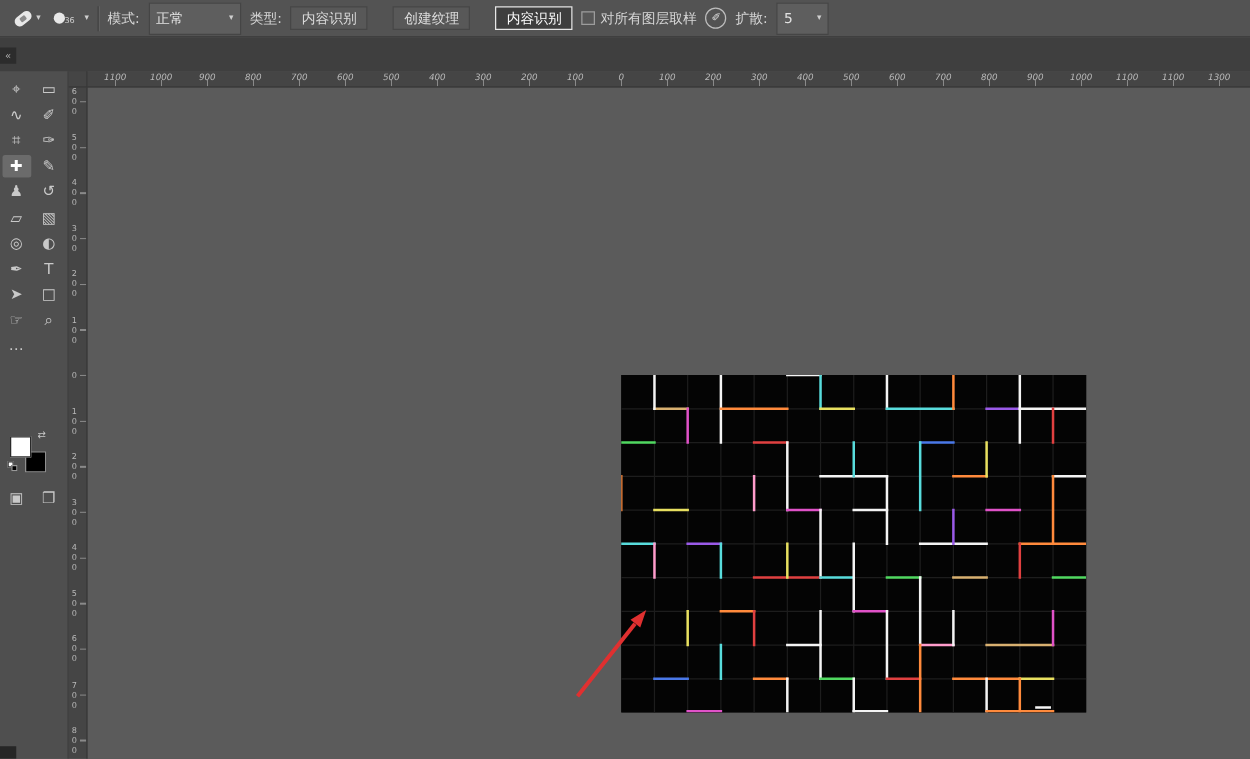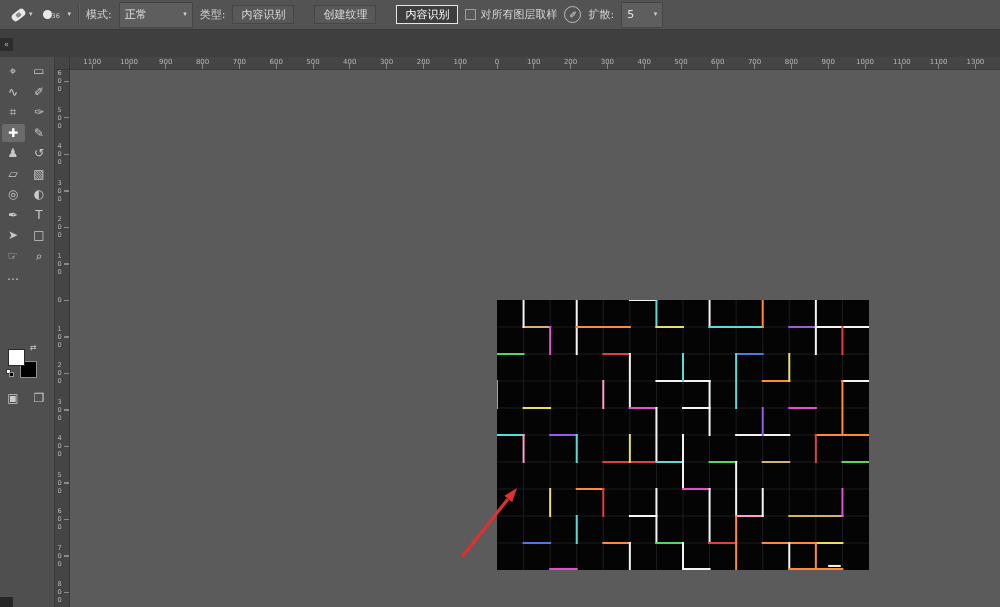--- a/index.html
+++ b/index.html
@@ -61,21 +61,21 @@
     grid-template-columns:26px 26px; justify-items:center; color:#c9c9c9; font-size:11px; }
   .corner-block { position:absolute; left:0; bottom:0; width:13px; height:10px; background:#262626; }
 
   
   .ruler-corner { position:absolute; left:55px; top:57px; width:15px; height:13px; background:#454545;
     border-right:1px solid #383838; border-bottom:1px solid #383838; z-index:3; }
   .ruler-h { position:absolute; left:55px; top:57px; width:945px; height:13px; background:#454545;
     border-bottom:1px solid #383838; overflow:hidden; z-index:2; }
   .ruler-h .ticks { position:absolute; left:0; bottom:0; width:100%; height:5px;
     background:repeating-linear-gradient(to right,#8a8a8a 0 1px,transparent 1px 36.8px); }
-  .rlabel-h { position:absolute; top:1px; transform:translateX(-50%); font-size:7px; color:#b8b8b8; white-space:nowrap; }
+  .rlabel-h { position:absolute; top:1px; transform:translateX(-50%); font-size:7px; color:#b8b8b8; white-space:nowrap;font-style:italic; }
   .ruler-v { position:absolute; left:55px; top:70px; width:15px; height:537px; background:#454545;
     border-right:1px solid #383838; overflow:hidden; z-index:2; }
   .ruler-v .ticks { position:absolute; top:0; right:0; width:5px; height:100%;
     background:repeating-linear-gradient(to bottom,#8a8a8a 0 1px,transparent 1px 36.5px);
     background-position:0 11px; }
   .rlabel-v { position:absolute; left:1px; transform:translateY(-50%); font-size:6.5px; color:#b8b8b8;
     writing-mode:vertical-rl; text-orientation:upright; line-height:1; }
 
   
   .canvas-area { position:absolute; left:70px; top:70px; width:930px; height:537px; background:#5b5b5b; }

